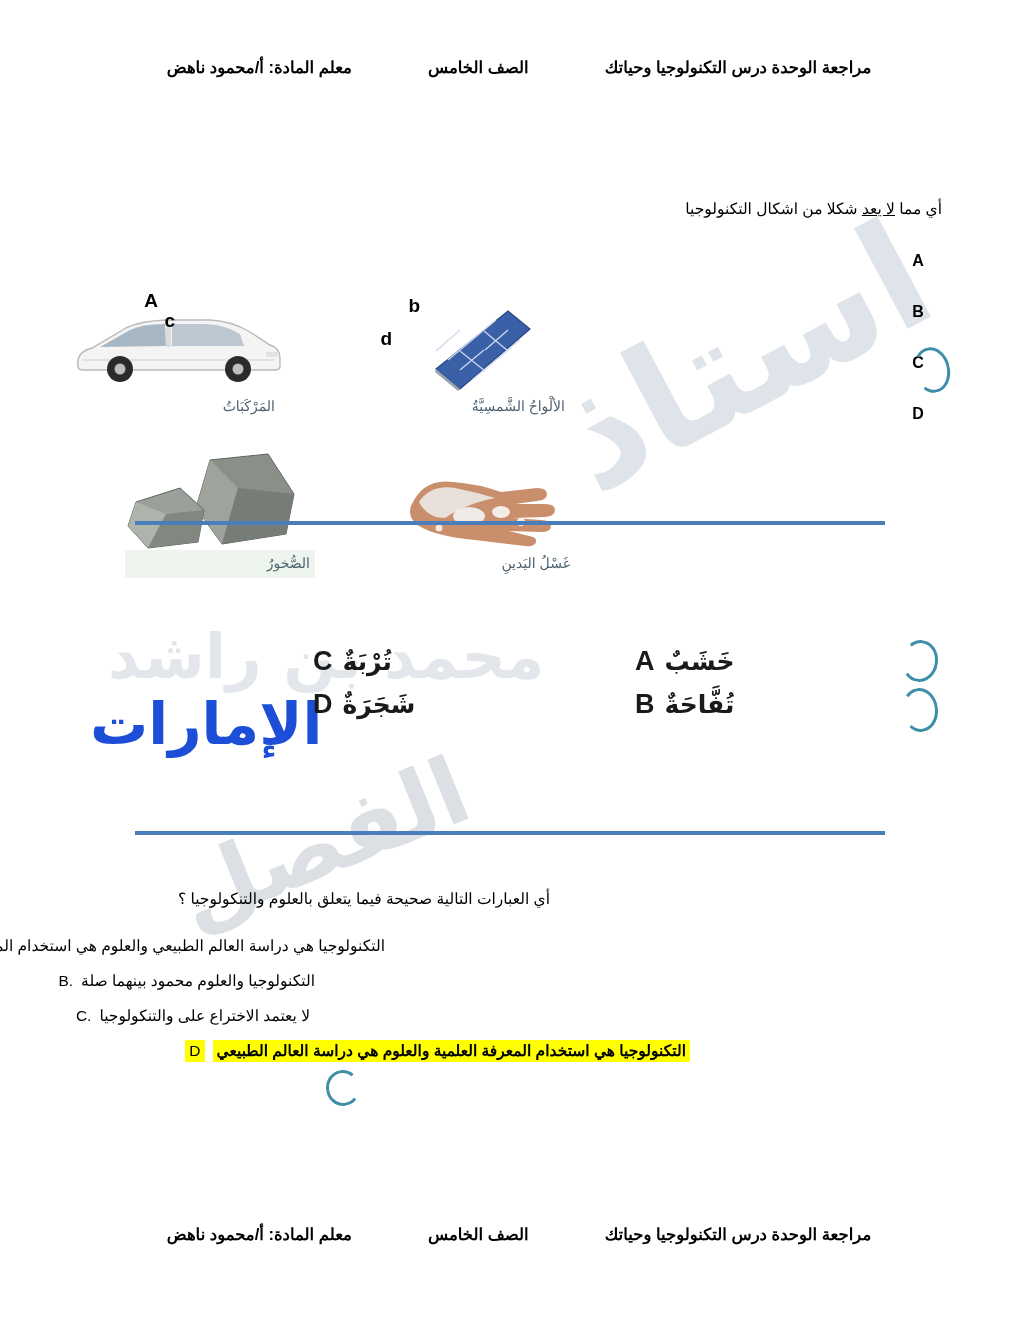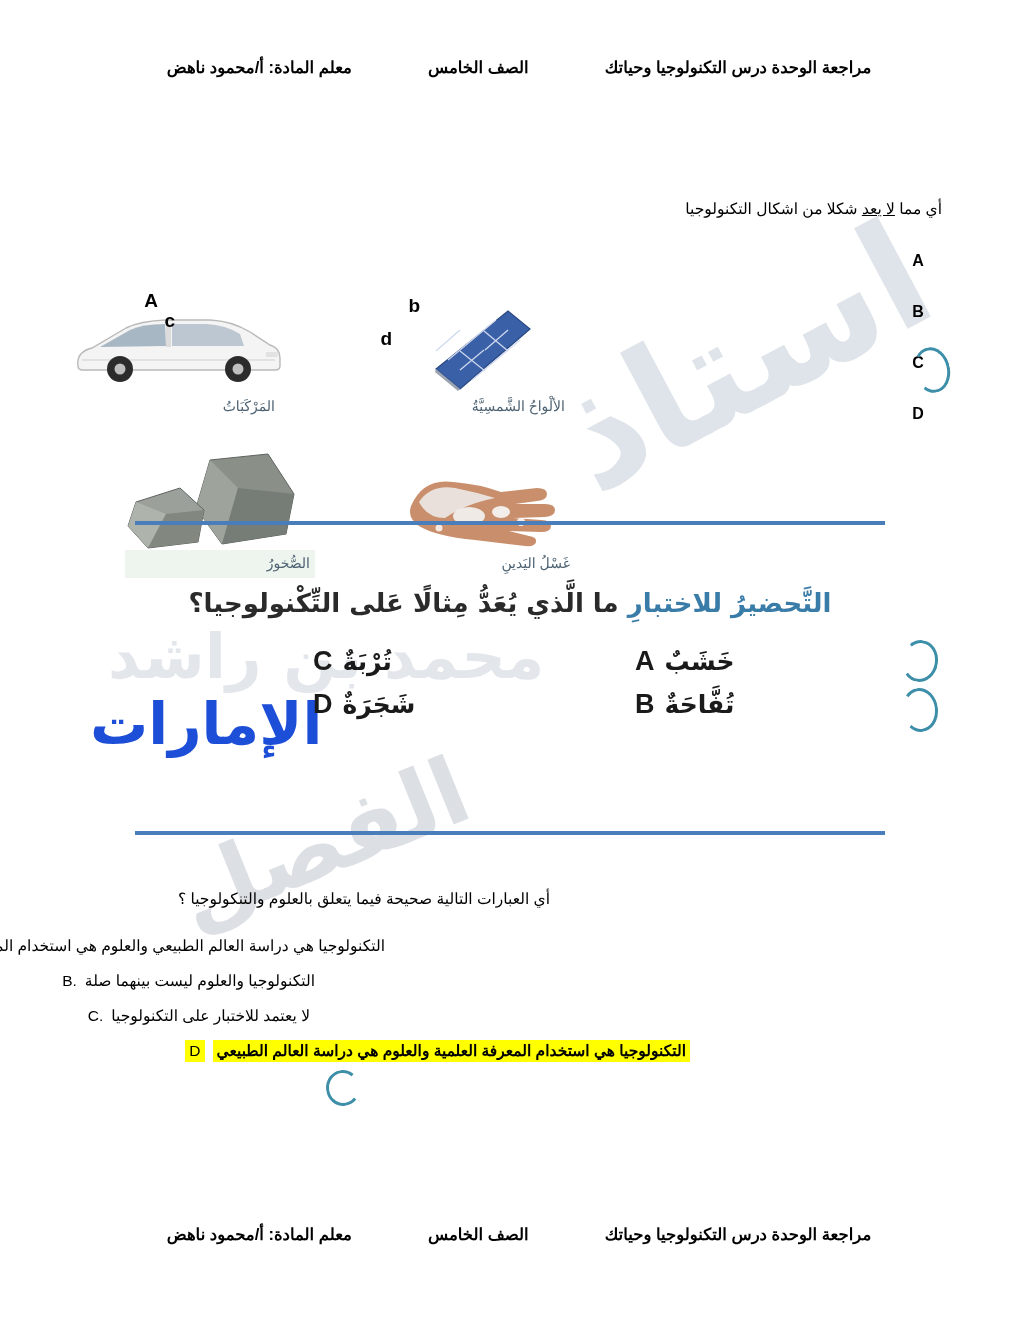--- a/index.html
+++ b/index.html
@@ -396,24 +396,20 @@
   </svg>
   <div class="pic-caption" style="top:415px; right:450px; width:165px;">غَسْلُ اليَدينِ</div>
 </div>
 
 <div class="circle-mark circle-c1"></div>
 
 <div class="rule rule-1"></div>
 <div class="rule rule-2"></div>
 
 <div class="q2">
-  <div class="q2-title">
-    <span class="hl">التَّحضيرُ للاختبارِ</span>
-    <span>ما الَّذي يُعَدُّ مِثالًا عَلى التِّكْنولوجيا؟</span>
-  </div>
 
   <div class="q2-grid">
     <div class="q2-row">
       <div class="q2-opt">
         <span>خَشَبٌ</span>
         <span class="ltr">A</span>
       </div>
       <div class="q2-opt">
         <span>تُرْبَةٌ</span>
         <span class="ltr">C</span>
@@ -440,27 +436,27 @@
 
   <div class="q3-list">
     <div class="q3-item">
       <div class="q3-row-inner r1">
         <span class="txt">التكنولوجيا هي دراسة العالم الطبيعي والعلوم هي استخدام المعرفة العلمية</span>
 
       </div>
     </div>
     <div class="q3-item">
       <div class="q3-row-inner r2">
-        <span class="txt">التكنولوجيا والعلوم ليست بينهما صلة</span>
+        <span class="txt">التكنولوجيا والعلوم محمود بينهما صلة</span>
         <span class="label">B.</span>
       </div>
     </div>
     <div class="q3-item">
       <div class="q3-row-inner r3">
-        <span class="txt">لا يعتمد للاختبار على التكنولوجيا</span>
+        <span class="txt">لا يعتمد الاختراع على والتنكولوجيا</span>
         <span class="label">C.</span>
       </div>
     </div>
     <div class="q3-item">
       <div class="q3-row-inner r4">
         <span class="txt highlight">التكنولوجيا هي استخدام المعرفة العلمية والعلوم هي دراسة العالم الطبيعي</span>
         <span class="label highlight">D</span>
       </div>
     </div>
   </div>

